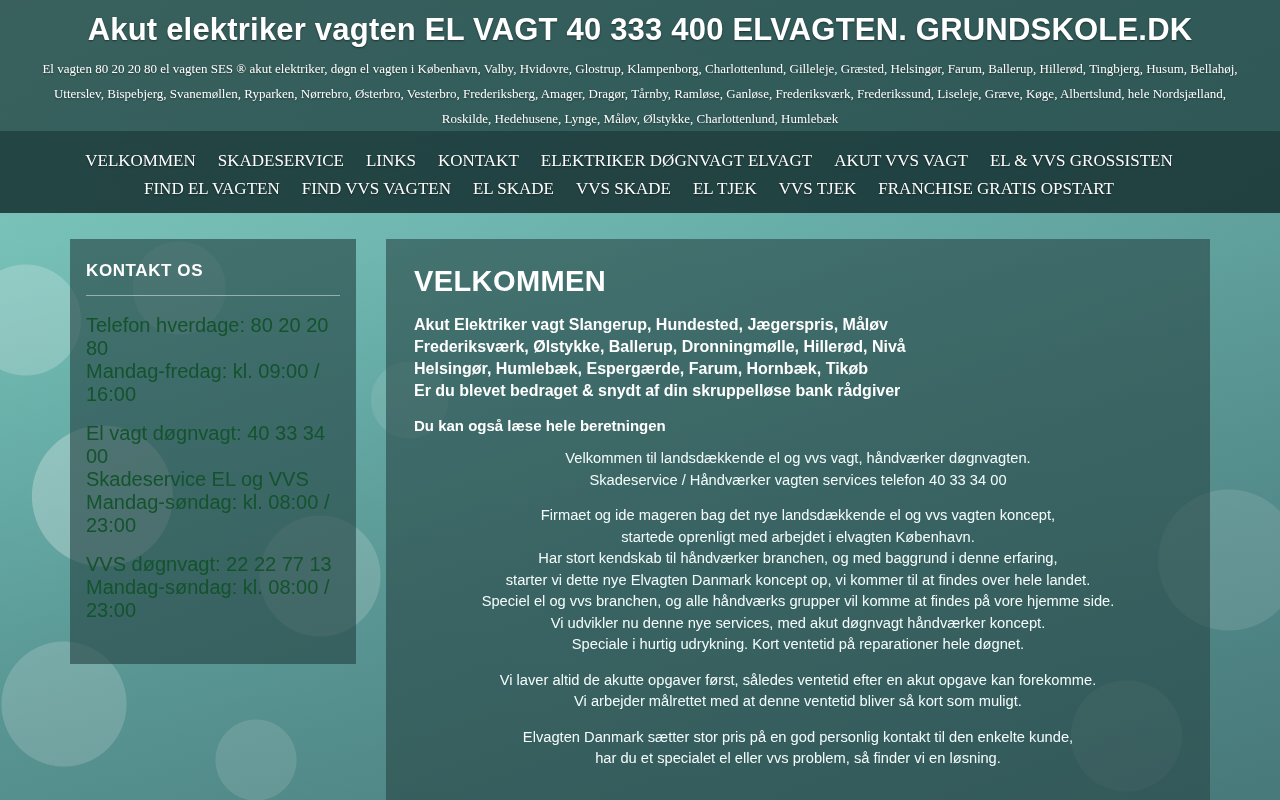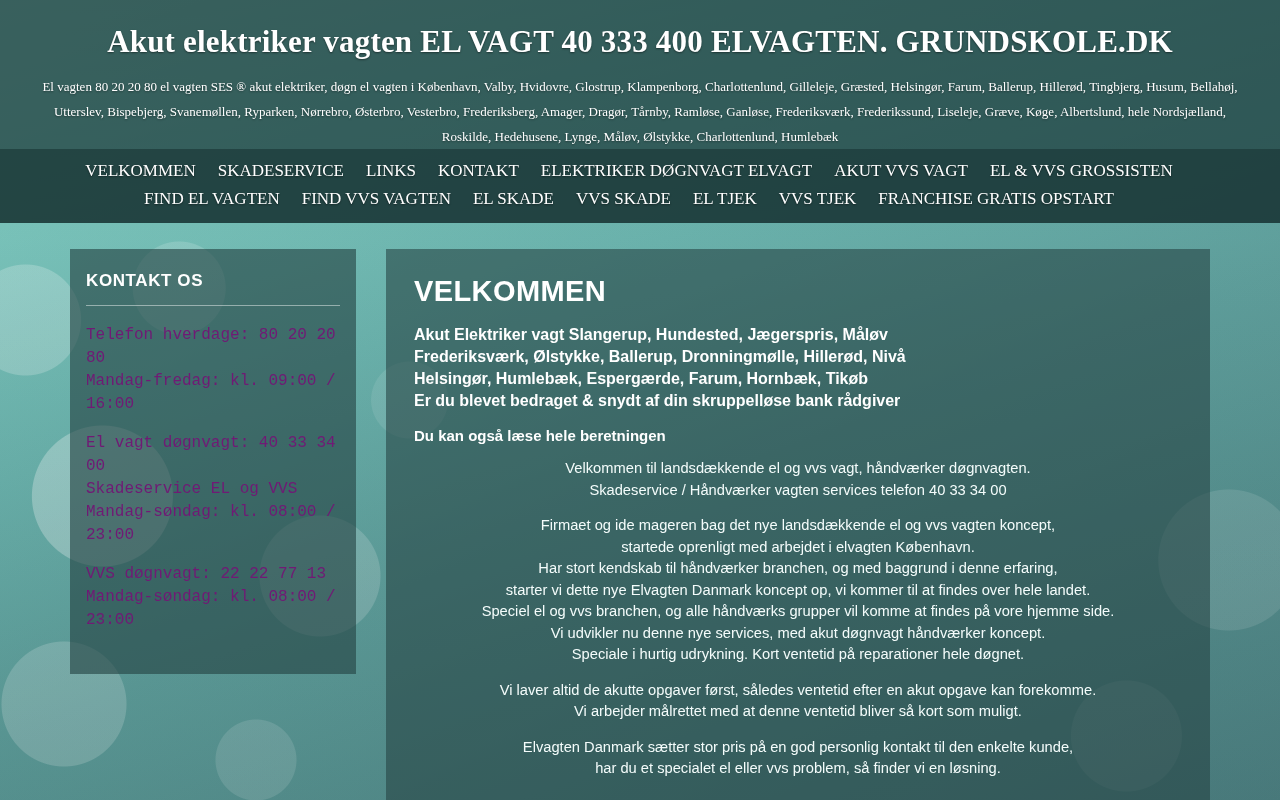--- a/index.html
+++ b/index.html
@@ -39,40 +39,40 @@
   #page { position: relative; z-index: 1; }
 
   
   .header {
     background: rgba(28,58,58,0.72);
     padding: 10px 0 0 0;
     text-align: center;
     color: #ffffff;
   }
   .site-title {
-    font-family: Liberation Serif, serif;
+    font-family: Liberation Sans, sans-serif;
     font-weight: bold;
     font-size: 31px;
     line-height: 40px;
     letter-spacing: 0.2px;
-    margin: 12px 20px;
+    margin: 0 20px;
     text-shadow: 0 1px 2px rgba(0,0,0,0.45);
   }
   .site-tagline {
     font-family: "Liberation Serif", serif;
     font-size: 13px;
     line-height: 25px;
     margin: 6px 42px 0 42px;
     text-shadow: 0 1px 2px rgba(0,0,0,0.4);
   }
 
   
   .nav {
     background: rgba(26,54,54,0.66);
-    padding: 8px 78px 10px 78px;
+    padding: 16px 78px 10px 78px;
     line-height: 28px;
   }
   .nav a {
     color: #ffffff;
     font-family: "Liberation Serif", serif;
     font-size: 17px;
     text-decoration: none;
     margin-right: 22px;
     white-space: nowrap;
     display: inline-block;
@@ -98,24 +98,23 @@
     letter-spacing: 0.6px;
     margin: 0 0 14px 0;
   }
   .widget-sep {
     border: 0;
     border-top: 1px solid rgba(255,255,255,0.45);
     margin: 0 0 18px 0;
   }
   .contact-block { margin-bottom: 16px; }
   .contact-line {
-    font-size: 16px;
+    font-size: 20px;
     line-height: 23px;
-    color: #701a75;
-    font-family: Liberation Mono, monospace;
+    color: #14532d;
   }
 
   .main {
     flex: 1;
     margin-left: 30px;
     margin-right: 70px;
     background: rgba(36,66,66,0.58);
     padding: 22px 28px 30px 28px;
     color: #ffffff;
     min-height: 574px;

